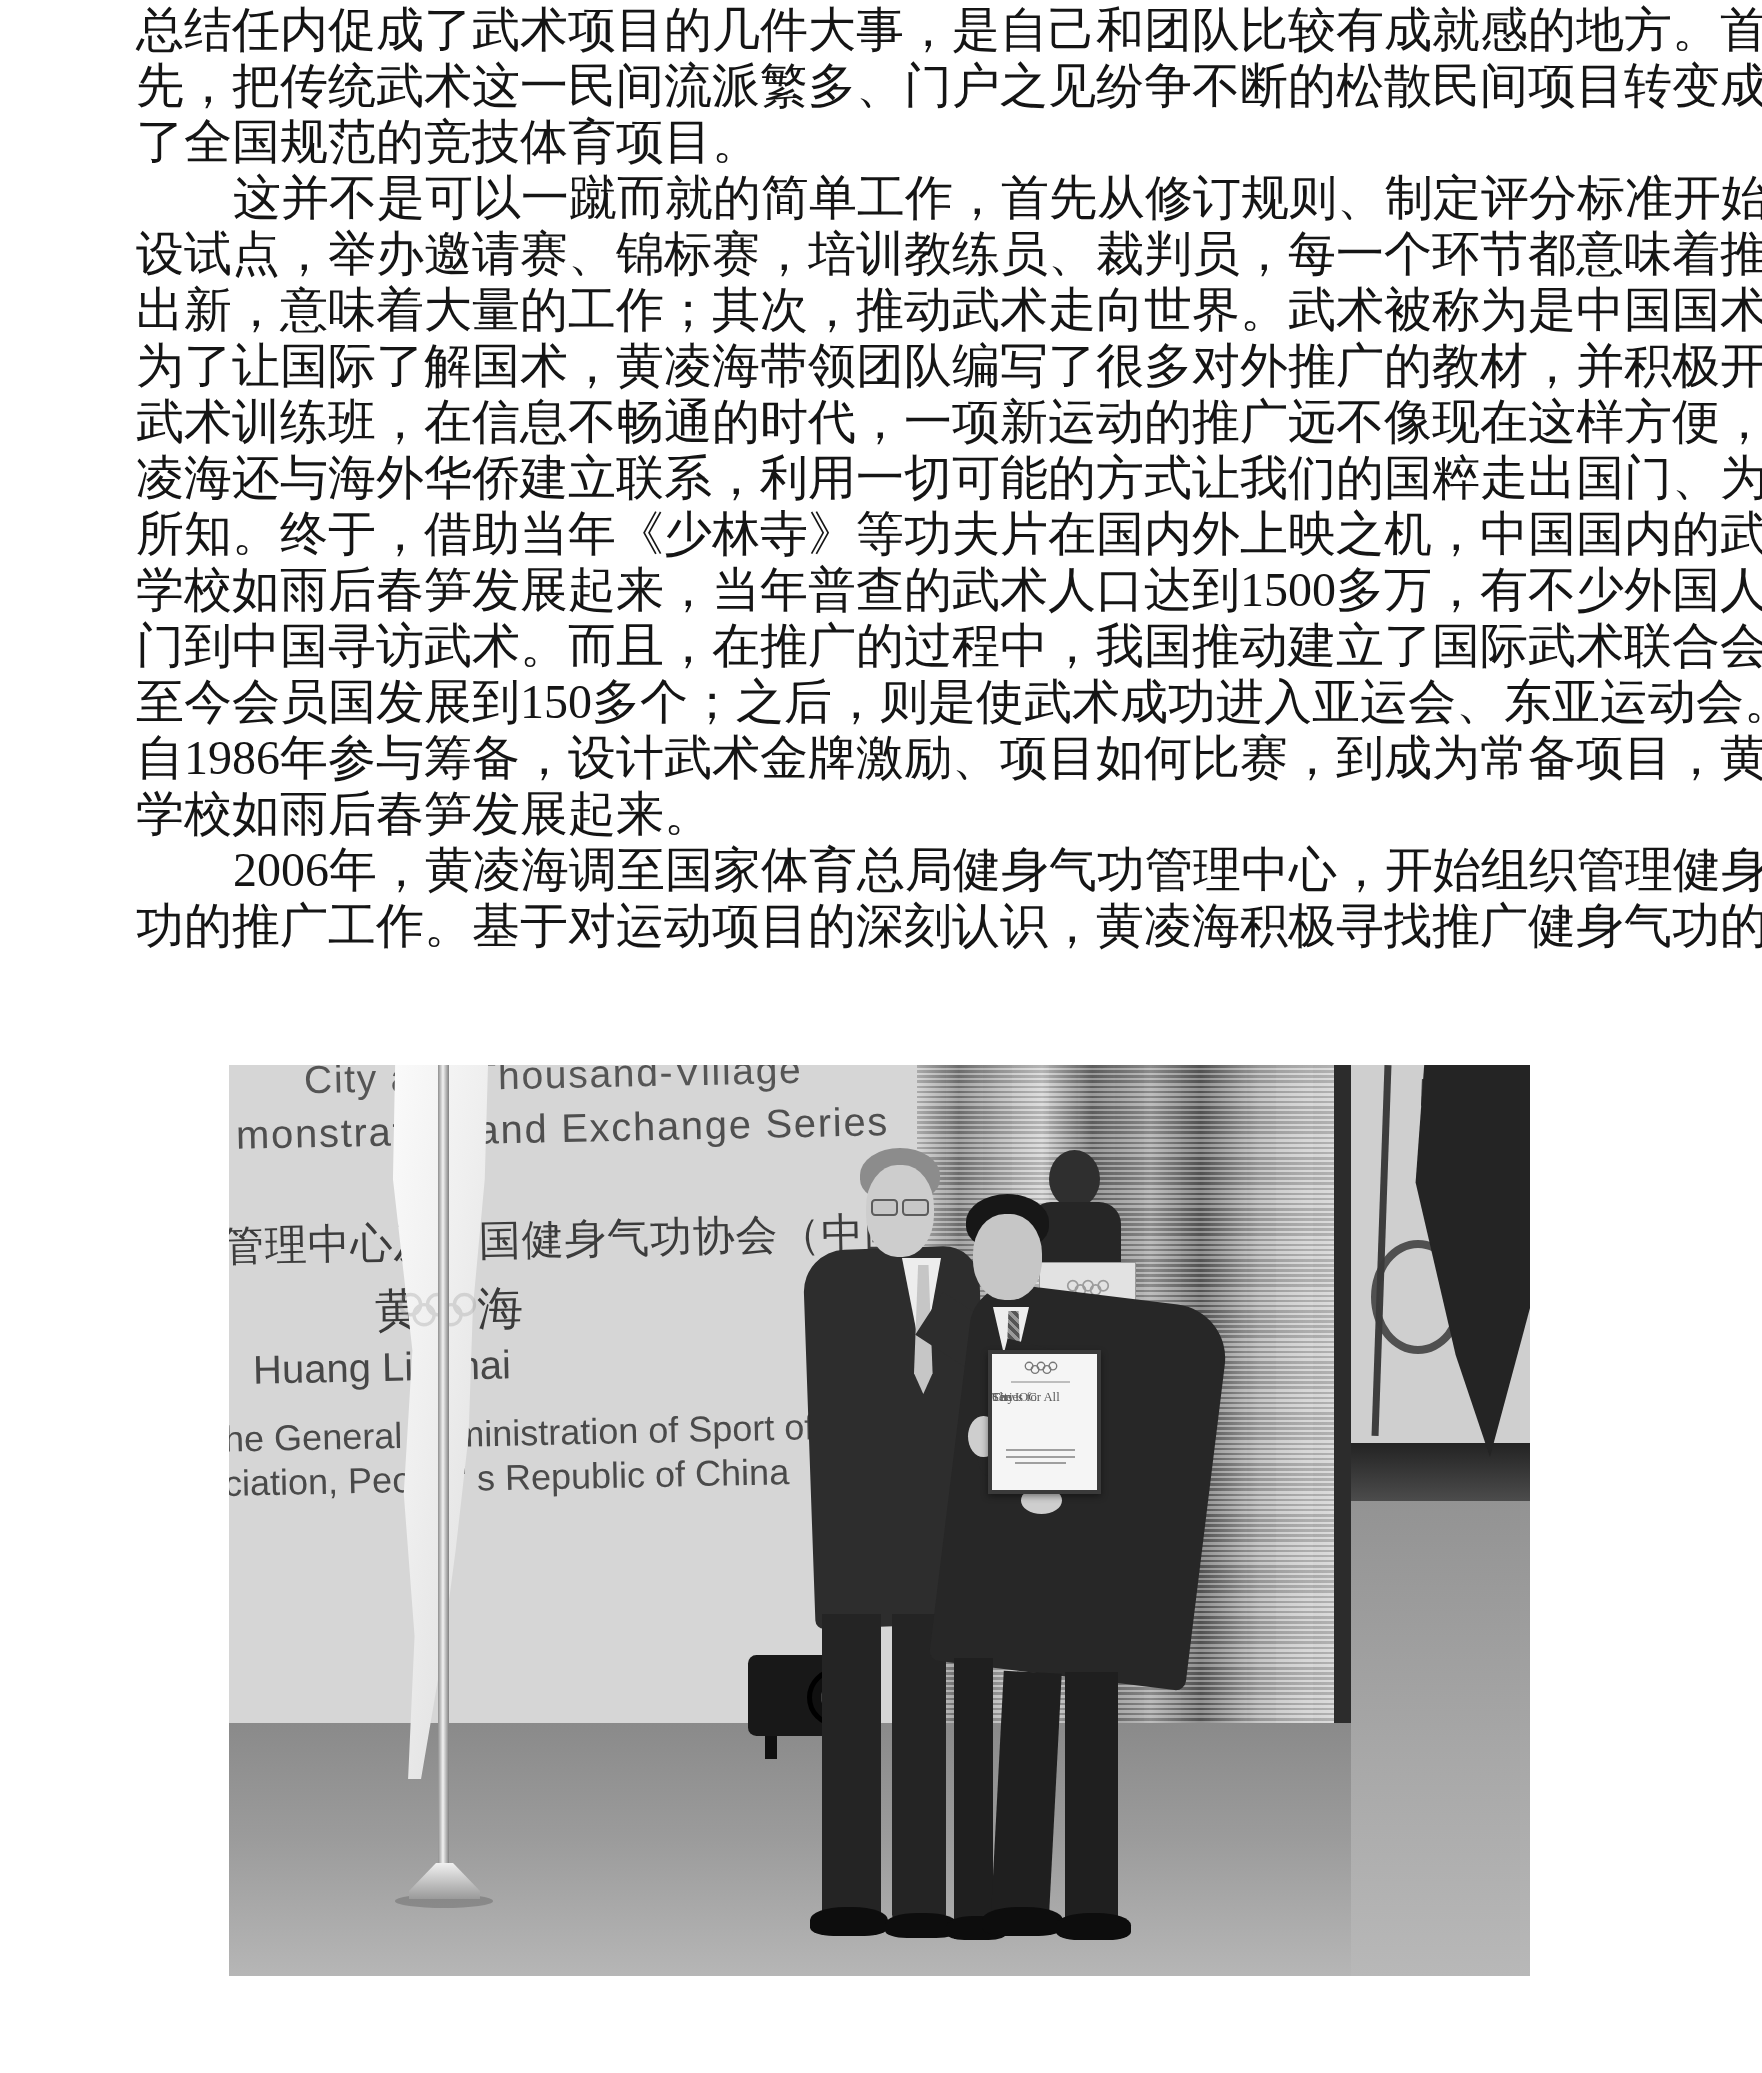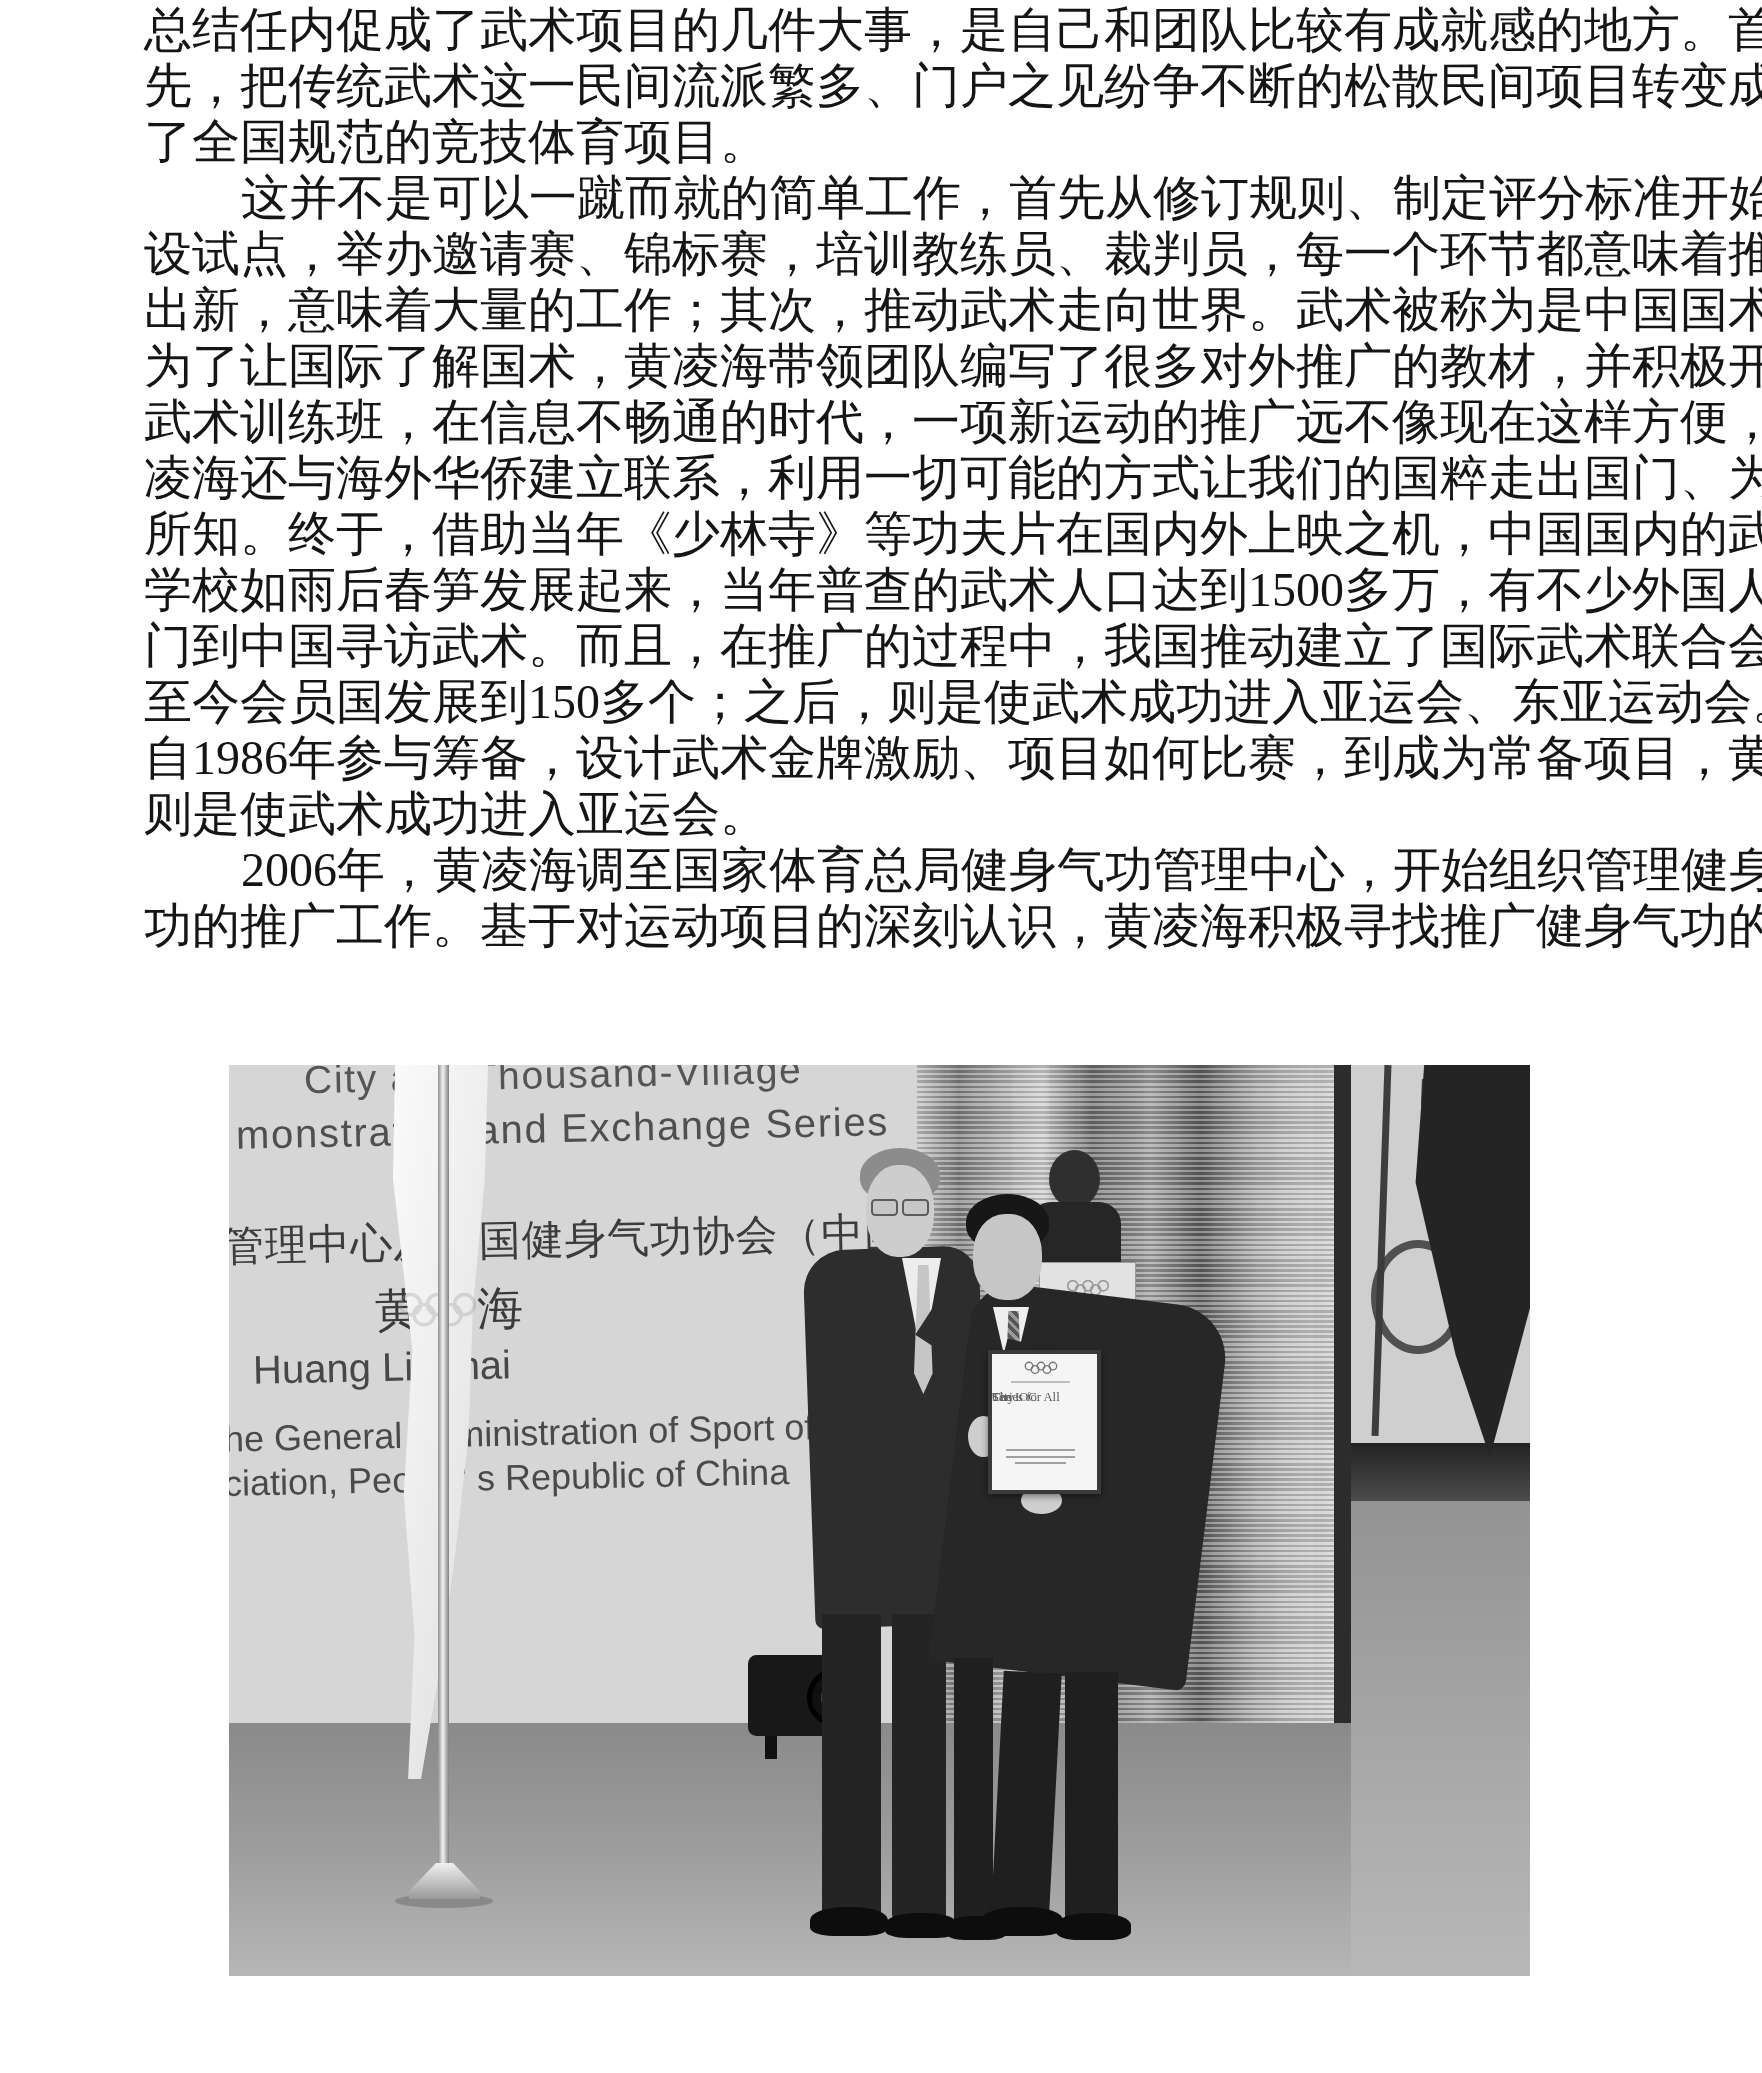--- a/index.html
+++ b/index.html
@@ -2,21 +2,21 @@
 <html style="font-size:13.6px"><head>
 <meta charset="utf-8">
 <style>
   html,body{margin:0;padding:0;}
   body{
     width:1762px;height:2073px;background:#ffffff;position:relative;
     font-family:"Liberation Serif","DejaVu Serif",serif;
   }
   
   .body-text{
-    position:absolute;left:144px;top:1.7px;width:1476px;
+    position:absolute;left:136px;top:1.7px;width:1476px;
     color:#151515;
   }
   .tline{
     height:56px;line-height:56px;font-size:48px;
     text-align:justify;text-align-last:justify;
     text-justify:inter-character;
     white-space:nowrap;overflow:visible;
   }
   .tline.short{text-align-last:left;}
   .tline.indent{text-indent:97px;}
@@ -152,21 +152,21 @@
   <div class="tline">设试点，举办邀请赛、锦标赛，培训教练员、裁判员，每一个环节都意味着推陈</div>
   <div class="tline">出新，意味着大量的工作；其次，推动武术走向世界。武术被称为是中国国术，</div>
   <div class="tline">为了让国际了解国术，黄凌海带领团队编写了很多对外推广的教材，并积极开办</div>
   <div class="tline">武术训练班，在信息不畅通的时代，一项新运动的推广远不像现在这样方便，黄</div>
   <div class="tline">凌海还与海外华侨建立联系，利用一切可能的方式让我们的国粹走出国门、为人</div>
   <div class="tline">所知。终于，借助当年《少林寺》等功夫片在国内外上映之机，中国国内的武术</div>
   <div class="tline">学校如雨后春笋发展起来，当年普查的武术人口达到1500多万，有不少外国人专</div>
   <div class="tline">门到中国寻访武术。而且，在推广的过程中，我国推动建立了国际武术联合会，</div>
   <div class="tline">至今会员国发展到150多个；之后，则是使武术成功进入亚运会、东亚运动会。</div>
   <div class="tline">自1986年参与筹备，设计武术金牌激励、项目如何比赛，到成为常备项目，黄凌</div>
-  <div class="tline short">则是使武术成功进入亚运会。</div>
+  <div class="tline short">学校如雨后春笋发展起来。</div>
   <div class="tline indent">2006年，黄凌海调至国家体育总局健身气功管理中心，开始组织管理健身气</div>
   <div class="tline">功的推广工作。基于对运动项目的深刻认识，黄凌海积极寻找推广健身气功的方</div>
 </div>
 
 <figure class="photo">
 
   <div class="screen-left scan"></div>
   <div class="screen-mid"></div>
   <div class="screen-mid-scan scan"></div>
   <div class="screen-right scan"></div>

